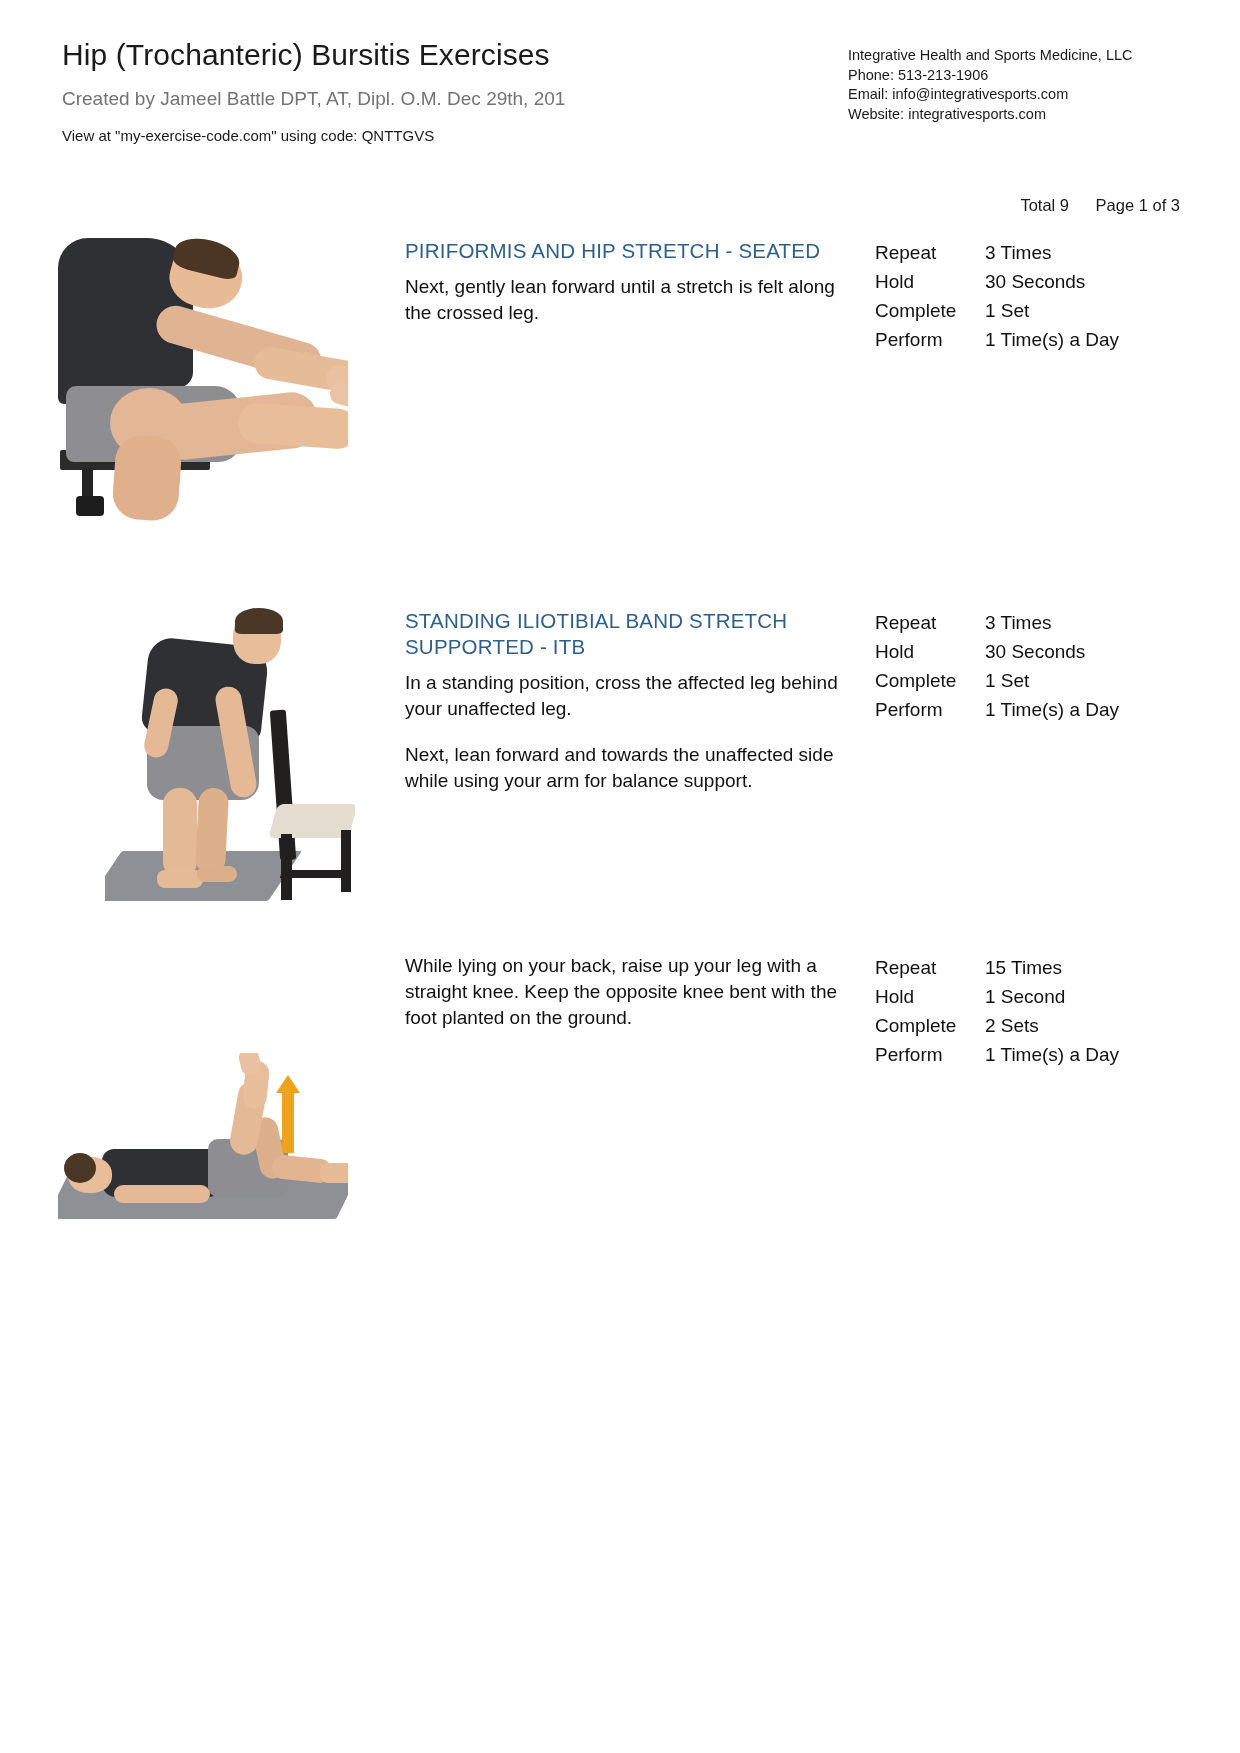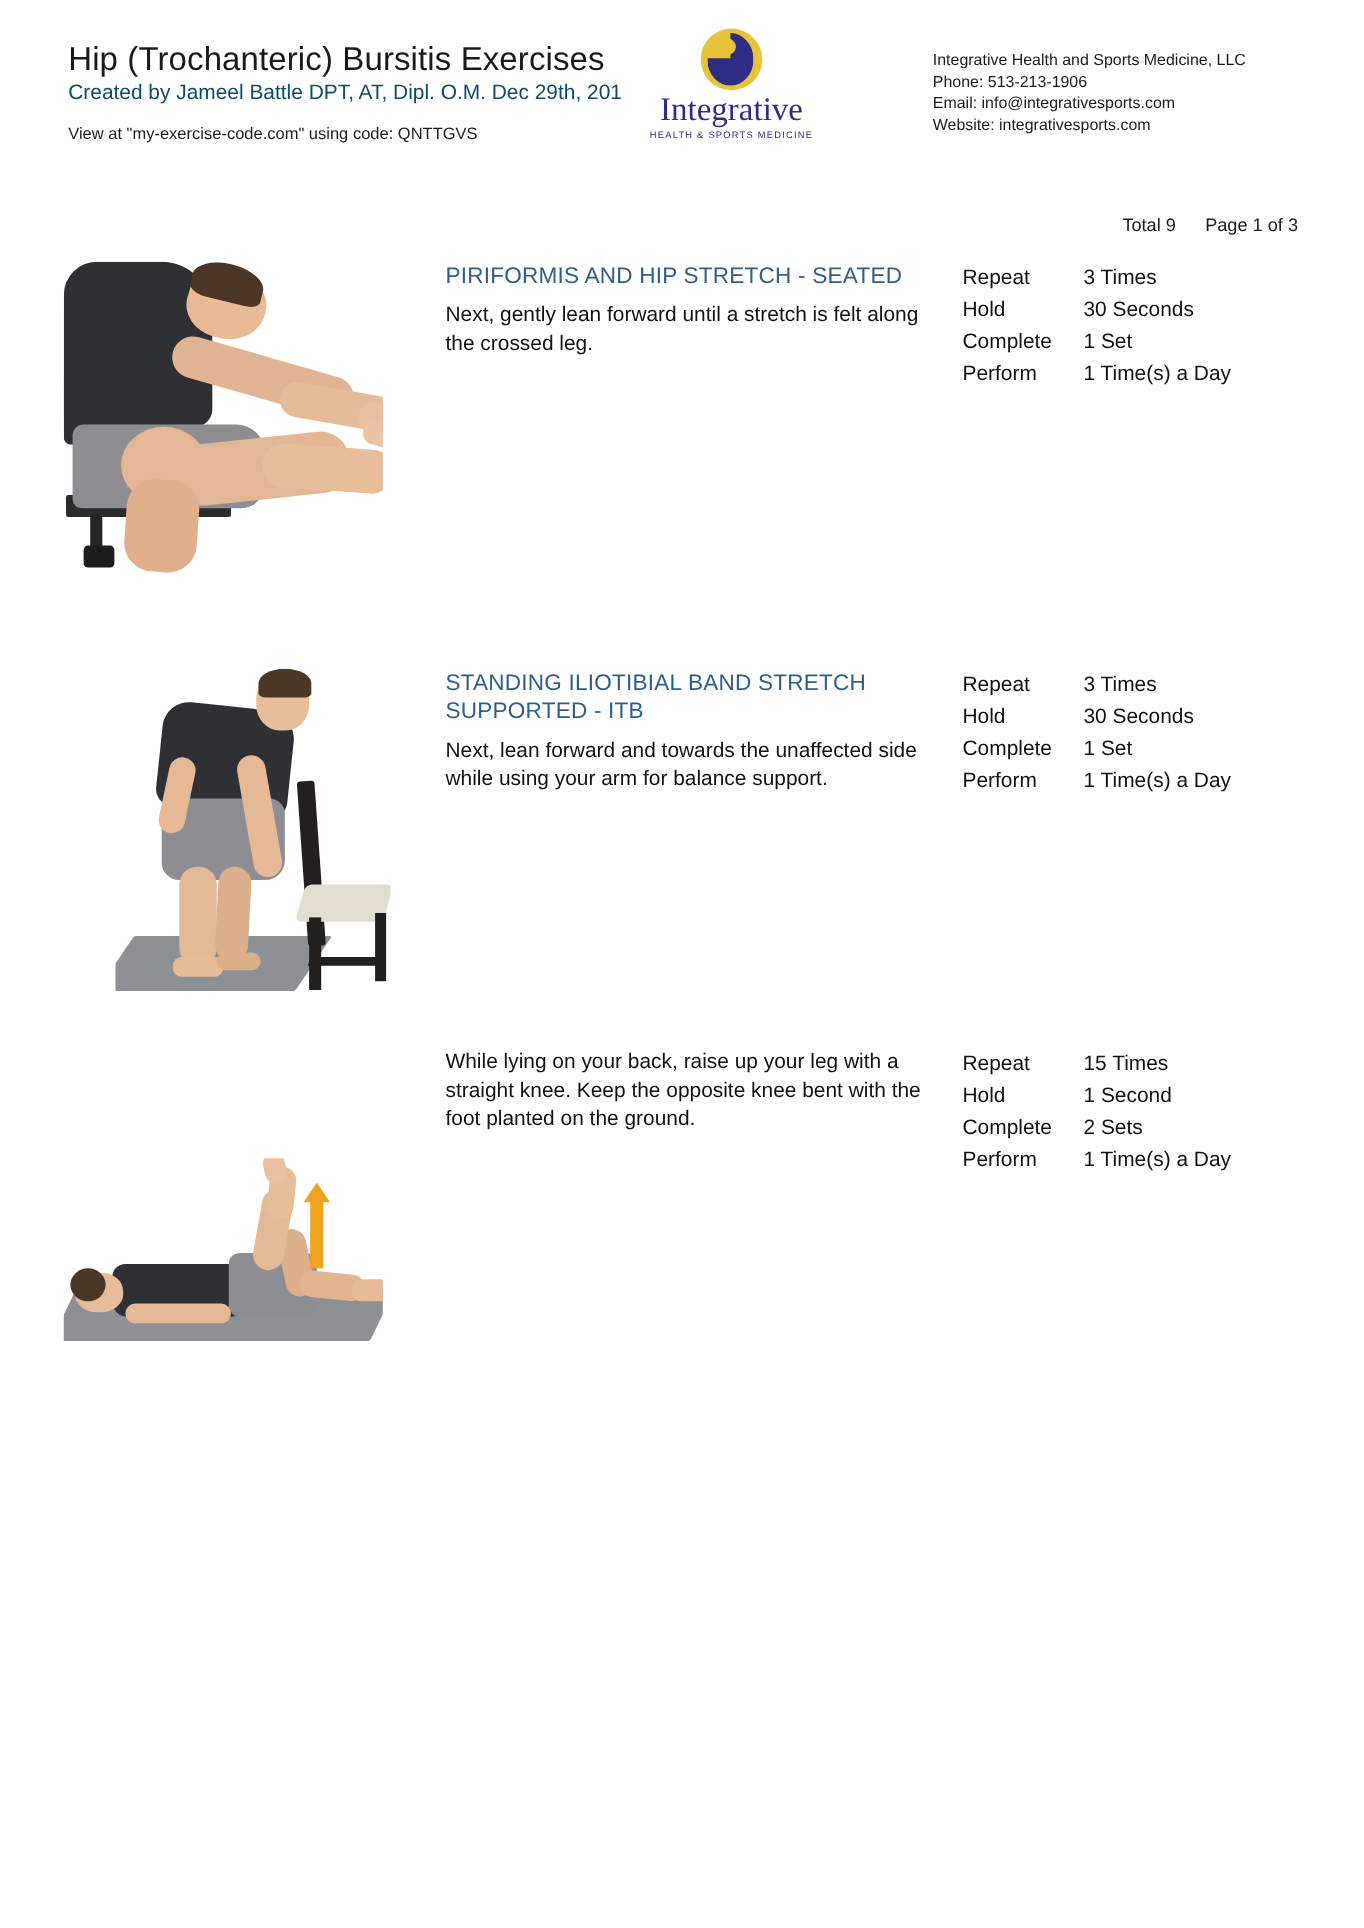--- a/index.html
+++ b/index.html
@@ -33,23 +33,23 @@
   .doc-title {
     font-size: 30px;
     color: #1a1a1a;
     letter-spacing: 0.1px;
     line-height: 34px;
     margin: 0;
     font-weight: normal;
   }
   .doc-subtitle {
     font-size: 19px;
-    color: #0c4a6e;
+    color: #737373;
     line-height: 26px;
-    margin-top: 0;
+    margin-top: 14px;
   }
   .doc-viewline {
     font-size: 15px;
     color: #1a1a1a;
     margin-top: 14px;
     line-height: 20px;
   }
 
   
   .logo-block {
@@ -425,30 +425,20 @@
 </head>
 <body>
 
 <div class="page">
 
   <div class="header">
     <div class="doc-title">Hip (Trochanteric) Bursitis Exercises</div>
     <div class="doc-subtitle">Created by Jameel Battle DPT, AT, Dipl. O.M.  Dec 29th, 201</div>
     <div class="doc-viewline">View at "my-exercise-code.com" using code: QNTTGVS</div>
 
-    <div class="logo-block">
-      <div class="logo-mark">
-        <div class="logo-circle"></div>
-        <div class="logo-swirl"></div>
-        <div class="logo-dot"></div>
-        <div class="logo-dot2"></div>
-      </div>
-      <div class="logo-word">Integrative</div>
-      <div class="logo-tag">HEALTH &amp; SPORTS MEDICINE</div>
-    </div>
 
     <div class="contact-block">
       <div>Integrative Health and Sports Medicine, LLC</div>
       <div>Phone: 513-213-1906</div>
       <div>Email: info@integrativesports.com</div>
       <div>Website: integrativesports.com</div>
     </div>
   </div>
 
   <div class="page-meta">
@@ -523,20 +513,21 @@
           <div class="a2-leg2"></div>
           <div class="a2-foot"></div>
           <div class="a2-foot2"></div>
           <div class="a2-arm"></div>
           <div class="a2-arm2"></div>
         </div>
       </div>
       <div class="ex-body">
         <div class="ex-title">STANDING ILIOTIBIAL BAND STRETCH SUPPORTED - ITB</div>
         <div class="ex-desc">
+          <p>In a standing position, cross the affected leg behind your unaffected leg.</p>
           <p>Next, lean forward and towards the unaffected side while using your arm for balance support.</p>
         </div>
       </div>
       <div class="ex-params">
         <div class="param-row">
           <div class="param-label">Repeat</div>
           <div class="param-value">3 Times</div>
         </div>
         <div class="param-row">
           <div class="param-label">Hold</div>

